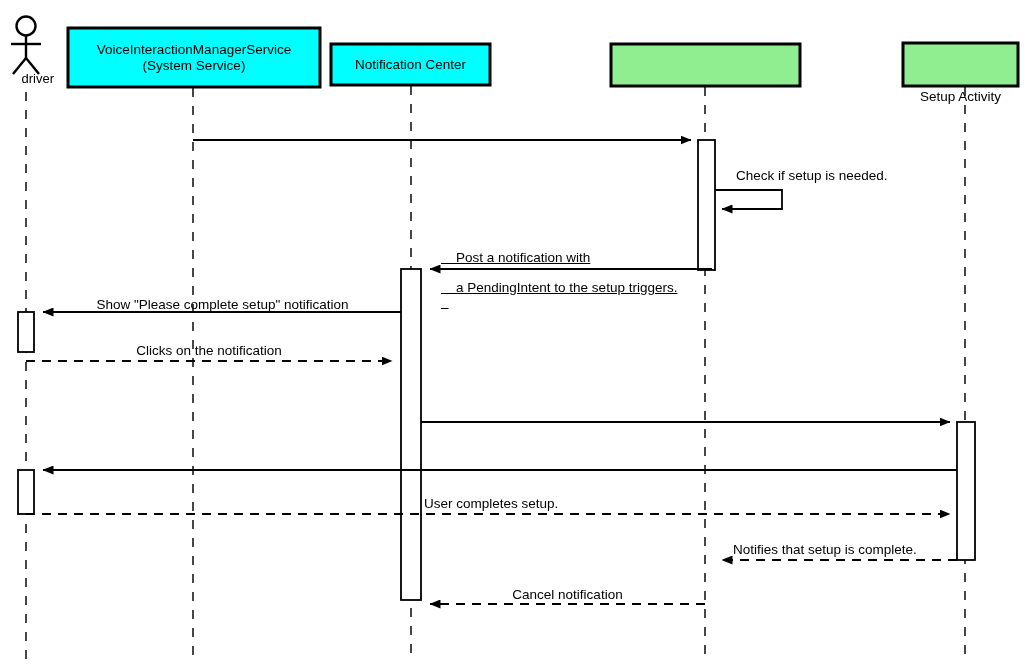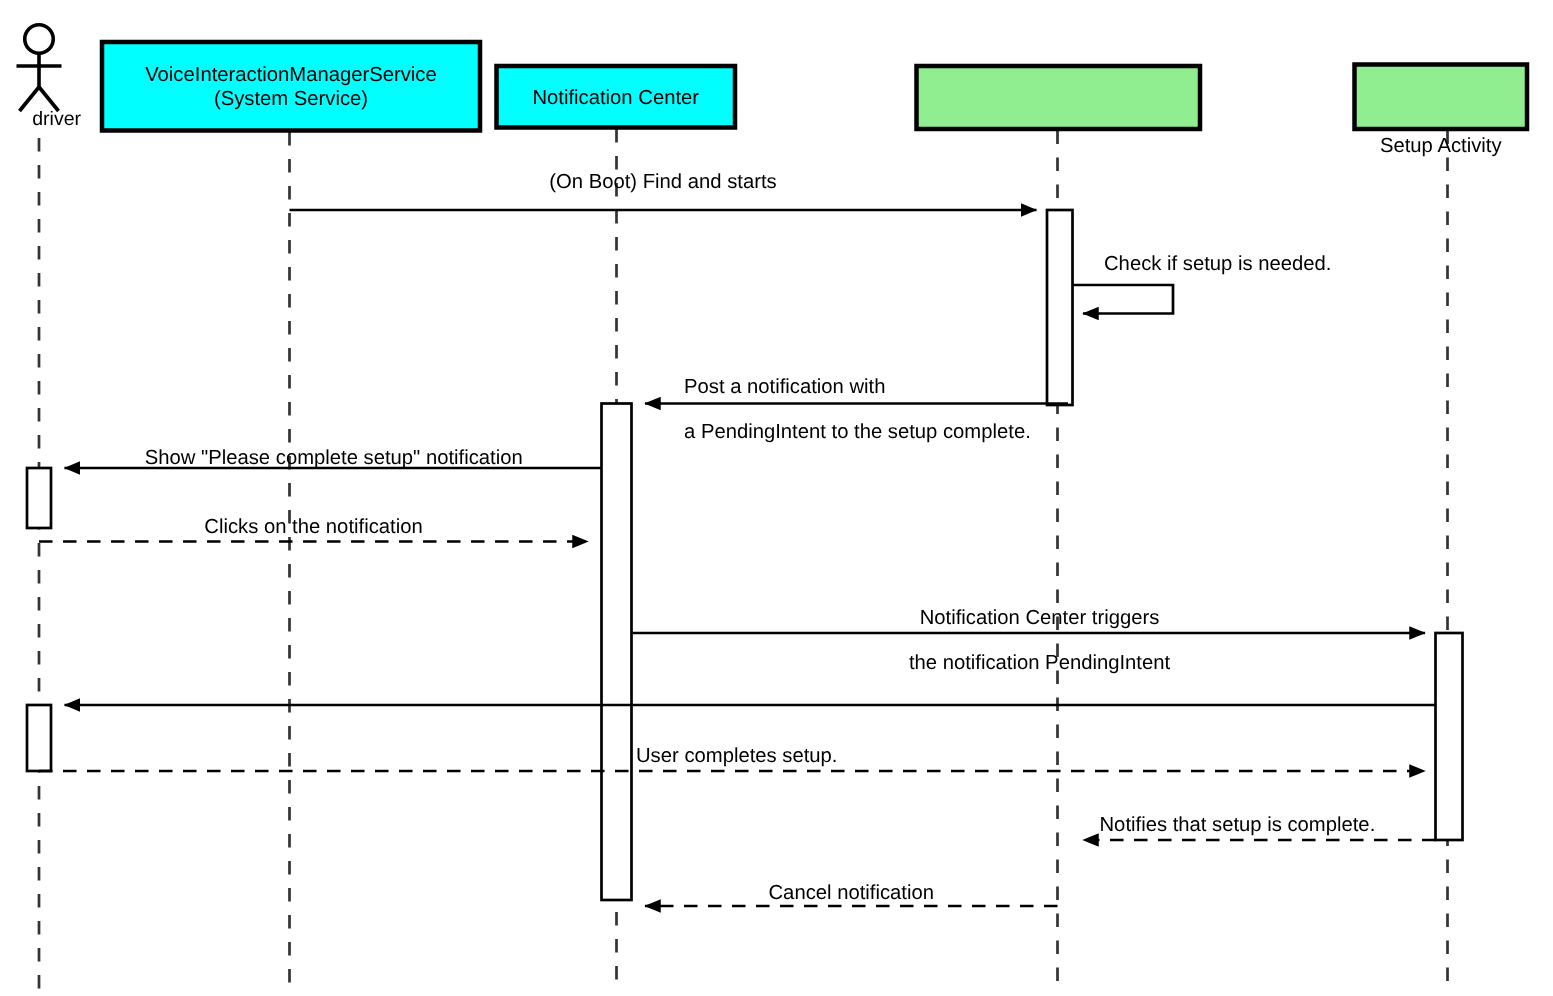--- a/index.html
+++ b/index.html
@@ -85,37 +85,32 @@
   <div class="boxlabel" style="left:68px;top:28px;width:252px;height:59px;flex-direction:column;">
     <span>VoiceInteractionManagerService</span>
     <span>(System Service)</span>
   </div>
 
   <div class="boxlabel" style="left:331px;top:44px;width:159px;height:41px;">Notification Center</div>
 
 
   <div class="boxlabel" style="left:903px;top:43px;width:115px;height:43px;margin-top:32px;">Setup Activity</div>
 
-  <div class="lbl ctr" style="left:193px;top:113px;width:498px;">(On Boot) Find and starts</div>
 
   <div class="lbl lft" style="left:736px;top:168px;">Check if setup is needed.</div>
 
-  <div class="lbl lft" style="left:441px;top:235px;">
+  <div class="lbl lft" style="left:441px;top:235px;text-decoration:underline;">
     <span>Post a notification with</span><br>
-    <span>a PendingIntent to the setup complete.</span>
+    <span>a PendingIntent to the setup triggers.</span>
   </div>
 
   <div class="lbl ctr" style="left:44px;top:297px;width:357px;">Show "Please complete setup" notification</div>
 
   <div class="lbl ctr" style="left:26px;top:343px;width:366px;">Clicks on the notification</div>
 
-  <div class="lbl ctr" style="left:421px;top:389px;width:529px;">
-    <span>Notification Center triggers</span><br>
-    <span>the notification PendingIntent</span>
-  </div>
 
 
   <div class="lbl lft" style="left:424px;top:496px;">User completes setup.</div>
 
   <div class="lbl lft" style="left:733px;top:542px;text-align:right;">Notifies that setup is complete.</div>
 
   <div class="lbl ctr" style="left:430px;top:587px;width:275px;">Cancel notification</div>
 
 </div>
 

